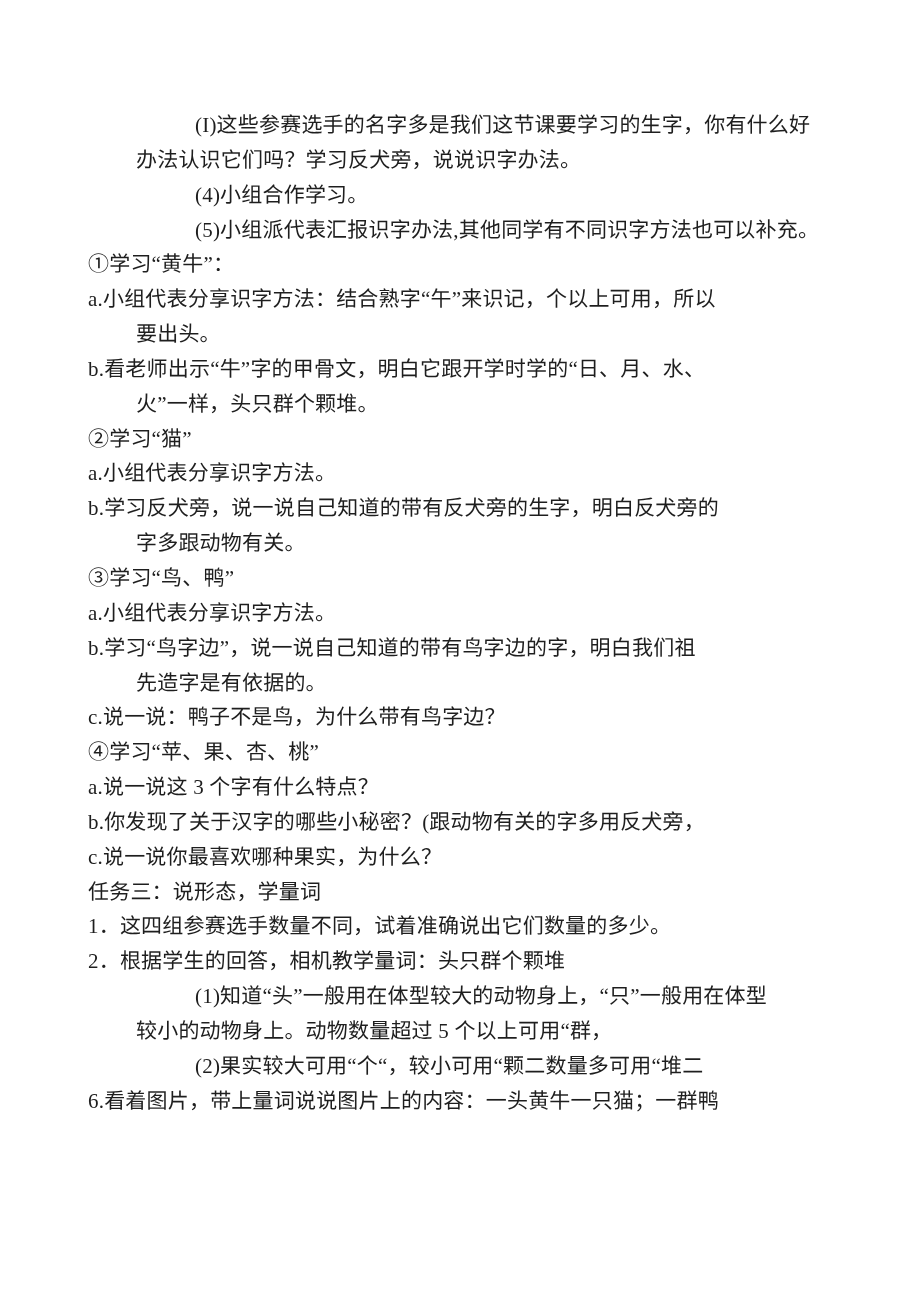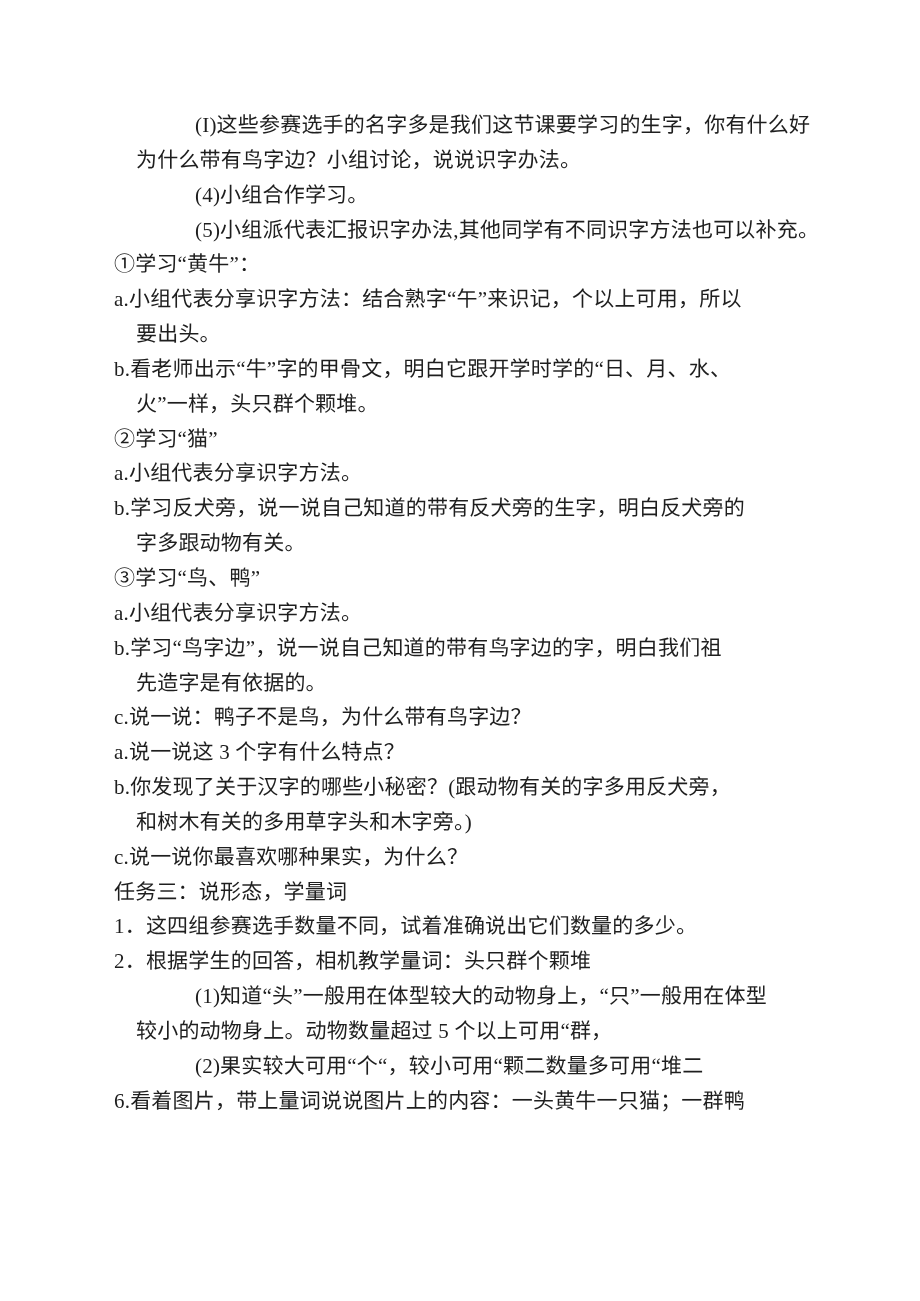--- a/index.html
+++ b/index.html
@@ -24,48 +24,48 @@
     border-radius: 6px;
   }
   .line {
     height: 34.85px;
     line-height: 34.85px;
     white-space: nowrap;
     padding-left: 136px;  
     letter-spacing: 0.2px;
   }
   
-  .ia { padding-left: 114px; }  
+  .ia { padding-left: 88px; }  
   .ib { padding-left: 195px; }  
 </style>
 </head>
 <body>
 
 <div class="doc">
   <div class="line ib">(I)这些参赛选手的名字多是我们这节课要学习的生字，你有什么好</div>
-  <div class="line">为什么带有鸟字边？小组讨论，说说识字办法。</div>
+  <div class="line">办法认识它们吗？学习反犬旁，说说识字办法。</div>
   <div class="line ib">(4)小组合作学习。</div>
   <div class="line ib">(5)小组派代表汇报识字办法,其他同学有不同识字方法也可以补充。</div>
   <div class="line ia">①学习“黄牛”：</div>
   <div class="line ia">a.小组代表分享识字方法：结合熟字“午”来识记，个以上可用，所以</div>
   <div class="line">要出头。</div>
   <div class="line ia">b.看老师出示“牛”字的甲骨文，明白它跟开学时学的“日、月、水、</div>
   <div class="line">火”一样，头只群个颗堆。</div>
   <div class="line ia">②学习“猫”</div>
   <div class="line ia">a.小组代表分享识字方法。</div>
   <div class="line ia">b.学习反犬旁，说一说自己知道的带有反犬旁的生字，明白反犬旁的</div>
   <div class="line">字多跟动物有关。</div>
   <div class="line ia">③学习“鸟、鸭”</div>
   <div class="line ia">a.小组代表分享识字方法。</div>
   <div class="line ia">b.学习“鸟字边”，说一说自己知道的带有鸟字边的字，明白我们祖</div>
   <div class="line">先造字是有依据的。</div>
   <div class="line ia">c.说一说：鸭子不是鸟，为什么带有鸟字边？</div>
+  <div class="line ia">④学习“苹、果、杏、桃”</div>
   <div class="line ia">a.说一说这 3 个字有什么特点？</div>
   <div class="line ia">b.你发现了关于汉字的哪些小秘密？(跟动物有关的字多用反犬旁，</div>
-  <div class="line">和树木有关的多用草字头和木字旁。)</div>
   <div class="line ia">c.说一说你最喜欢哪种果实，为什么？</div>
   <div class="line ia">任务三：说形态，学量词</div>
   <div class="line ia">1．这四组参赛选手数量不同，试着准确说出它们数量的多少。</div>
   <div class="line ia">2．根据学生的回答，相机教学量词：头只群个颗堆</div>
   <div class="line ib">(1)知道“头”一般用在体型较大的动物身上，“只”一般用在体型</div>
   <div class="line">较小的动物身上。动物数量超过 5 个以上可用“群，</div>
   <div class="line ib">(2)果实较大可用“个“，较小可用“颗二数量多可用“堆二</div>
   <div class="line ia">6.看着图片，带上量词说说图片上的内容：一头黄牛一只猫；一群鸭</div>
 </div>
 

